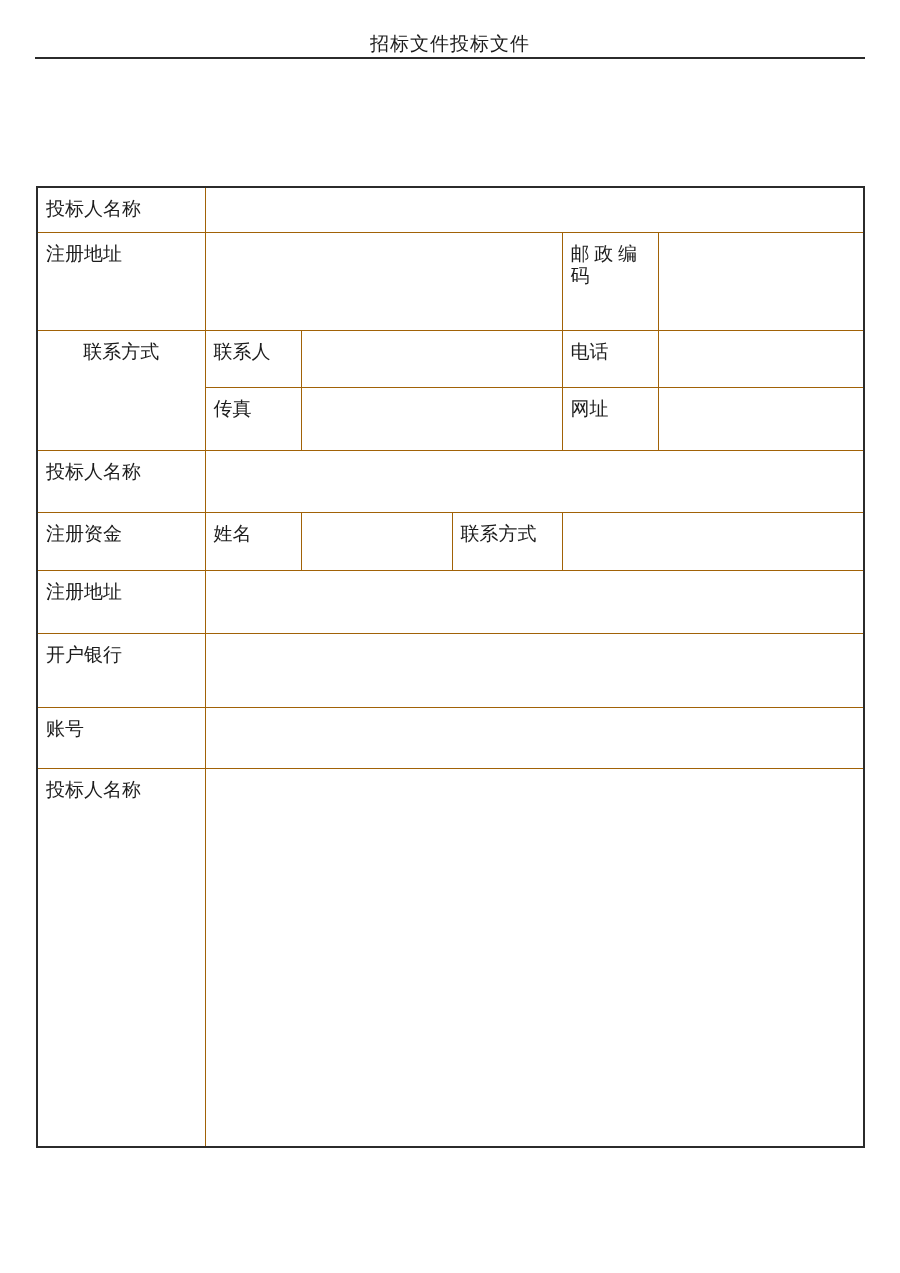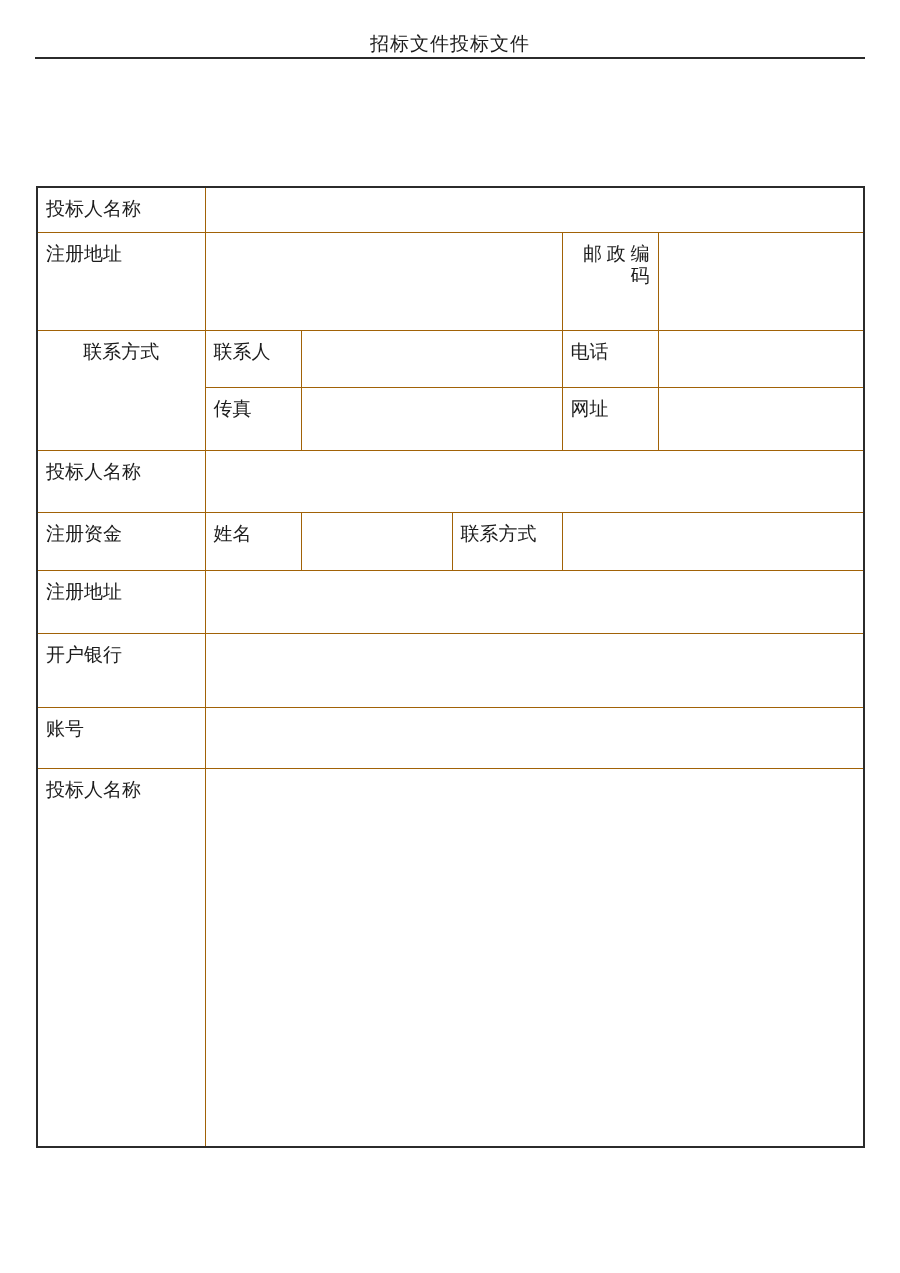--- a/index.html
+++ b/index.html
@@ -62,21 +62,20 @@
   }
   td.center-mid {
     text-align: center;
     vertical-align: middle;
     padding-top: 0;
   }
   td.postal {
     white-space: pre-line;
     line-height: 40px;
     padding-top: 2px;
-    text-align: right;
   }
   td.field { padding: 0; }
 </style>
 </head>
 <body>
 
 <div class="page">
 
   <div class="doc-header">招标文件投标文件</div>
   <div class="header-rule"></div>

